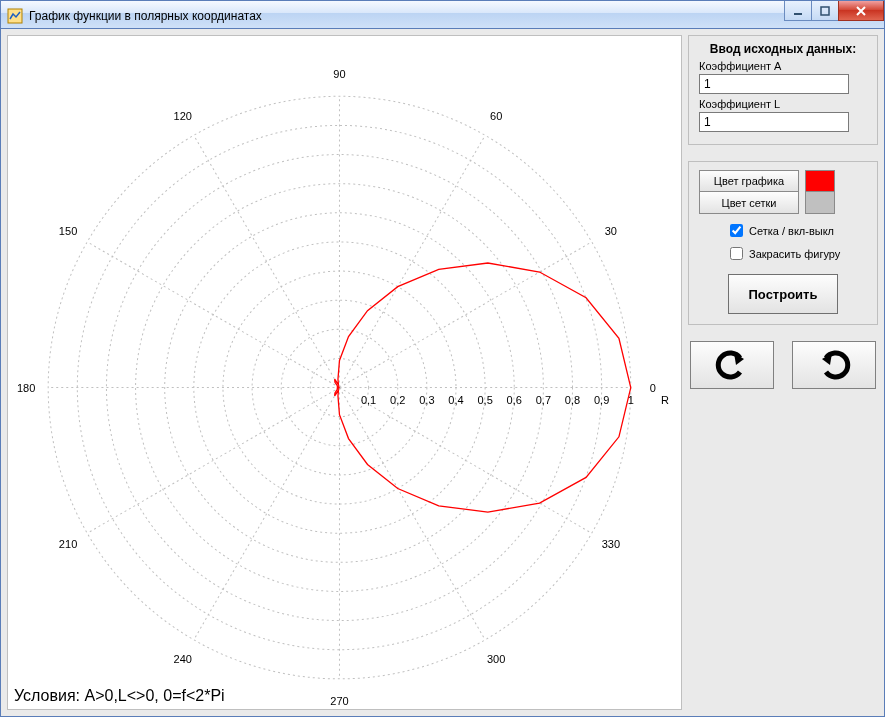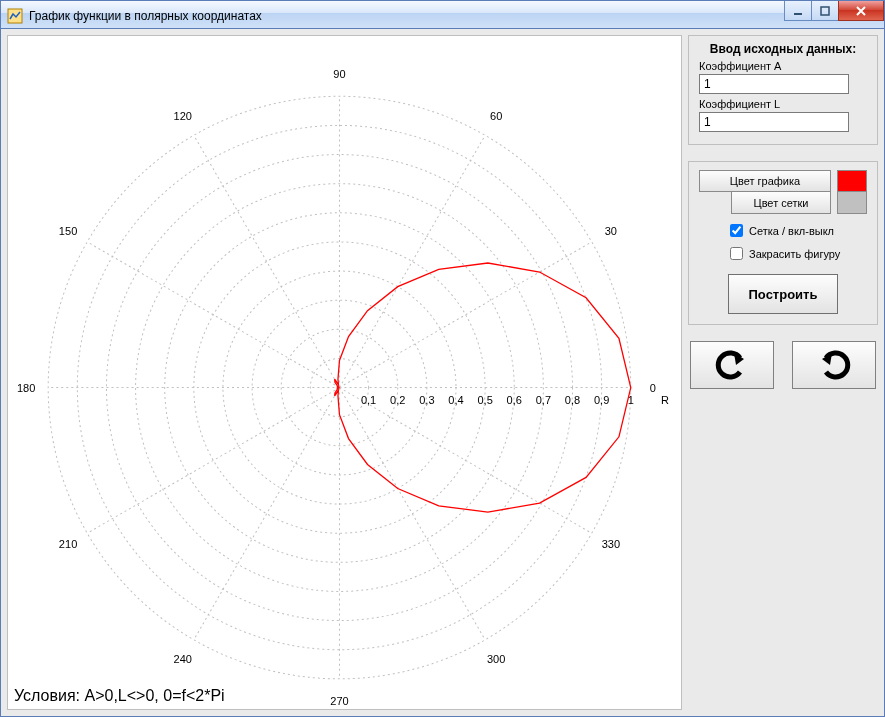--- a/index.html
+++ b/index.html
@@ -106,21 +106,21 @@
     background: linear-gradient(to bottom, #fdfdfd, #e3e3e3);
     border: 1px solid #8a8a8a;
     height: 22px;
     font-size: 11px;
     font-family: inherit;
     padding: 0 8px;
     cursor: default;
     display: flex; align-items: center; justify-content: center;
     min-width: 100px;
   }
-  .win-btn + .win-btn { border-top: none; margin-left: 32px; }
+  .win-btn + .win-btn { border-top: none; }
   .swatch-stack { display: flex; flex-direction: column; }
   .swatch { width: 30px; height: 22px; border: 1px solid #8a8a8a; }
   .swatch + .swatch { border-top: none; }
 
   .check-row { display: flex; align-items: center; gap: 6px; margin-top: 10px; font-size: 11px; margin-left: 31px; }
   .check-row input { margin: 0; }
 
   .build-row { margin-top: 14px; display: flex; justify-content: center; }
   .build-btn {
     background: linear-gradient(to bottom, #fdfdfd, #e3e3e3);

